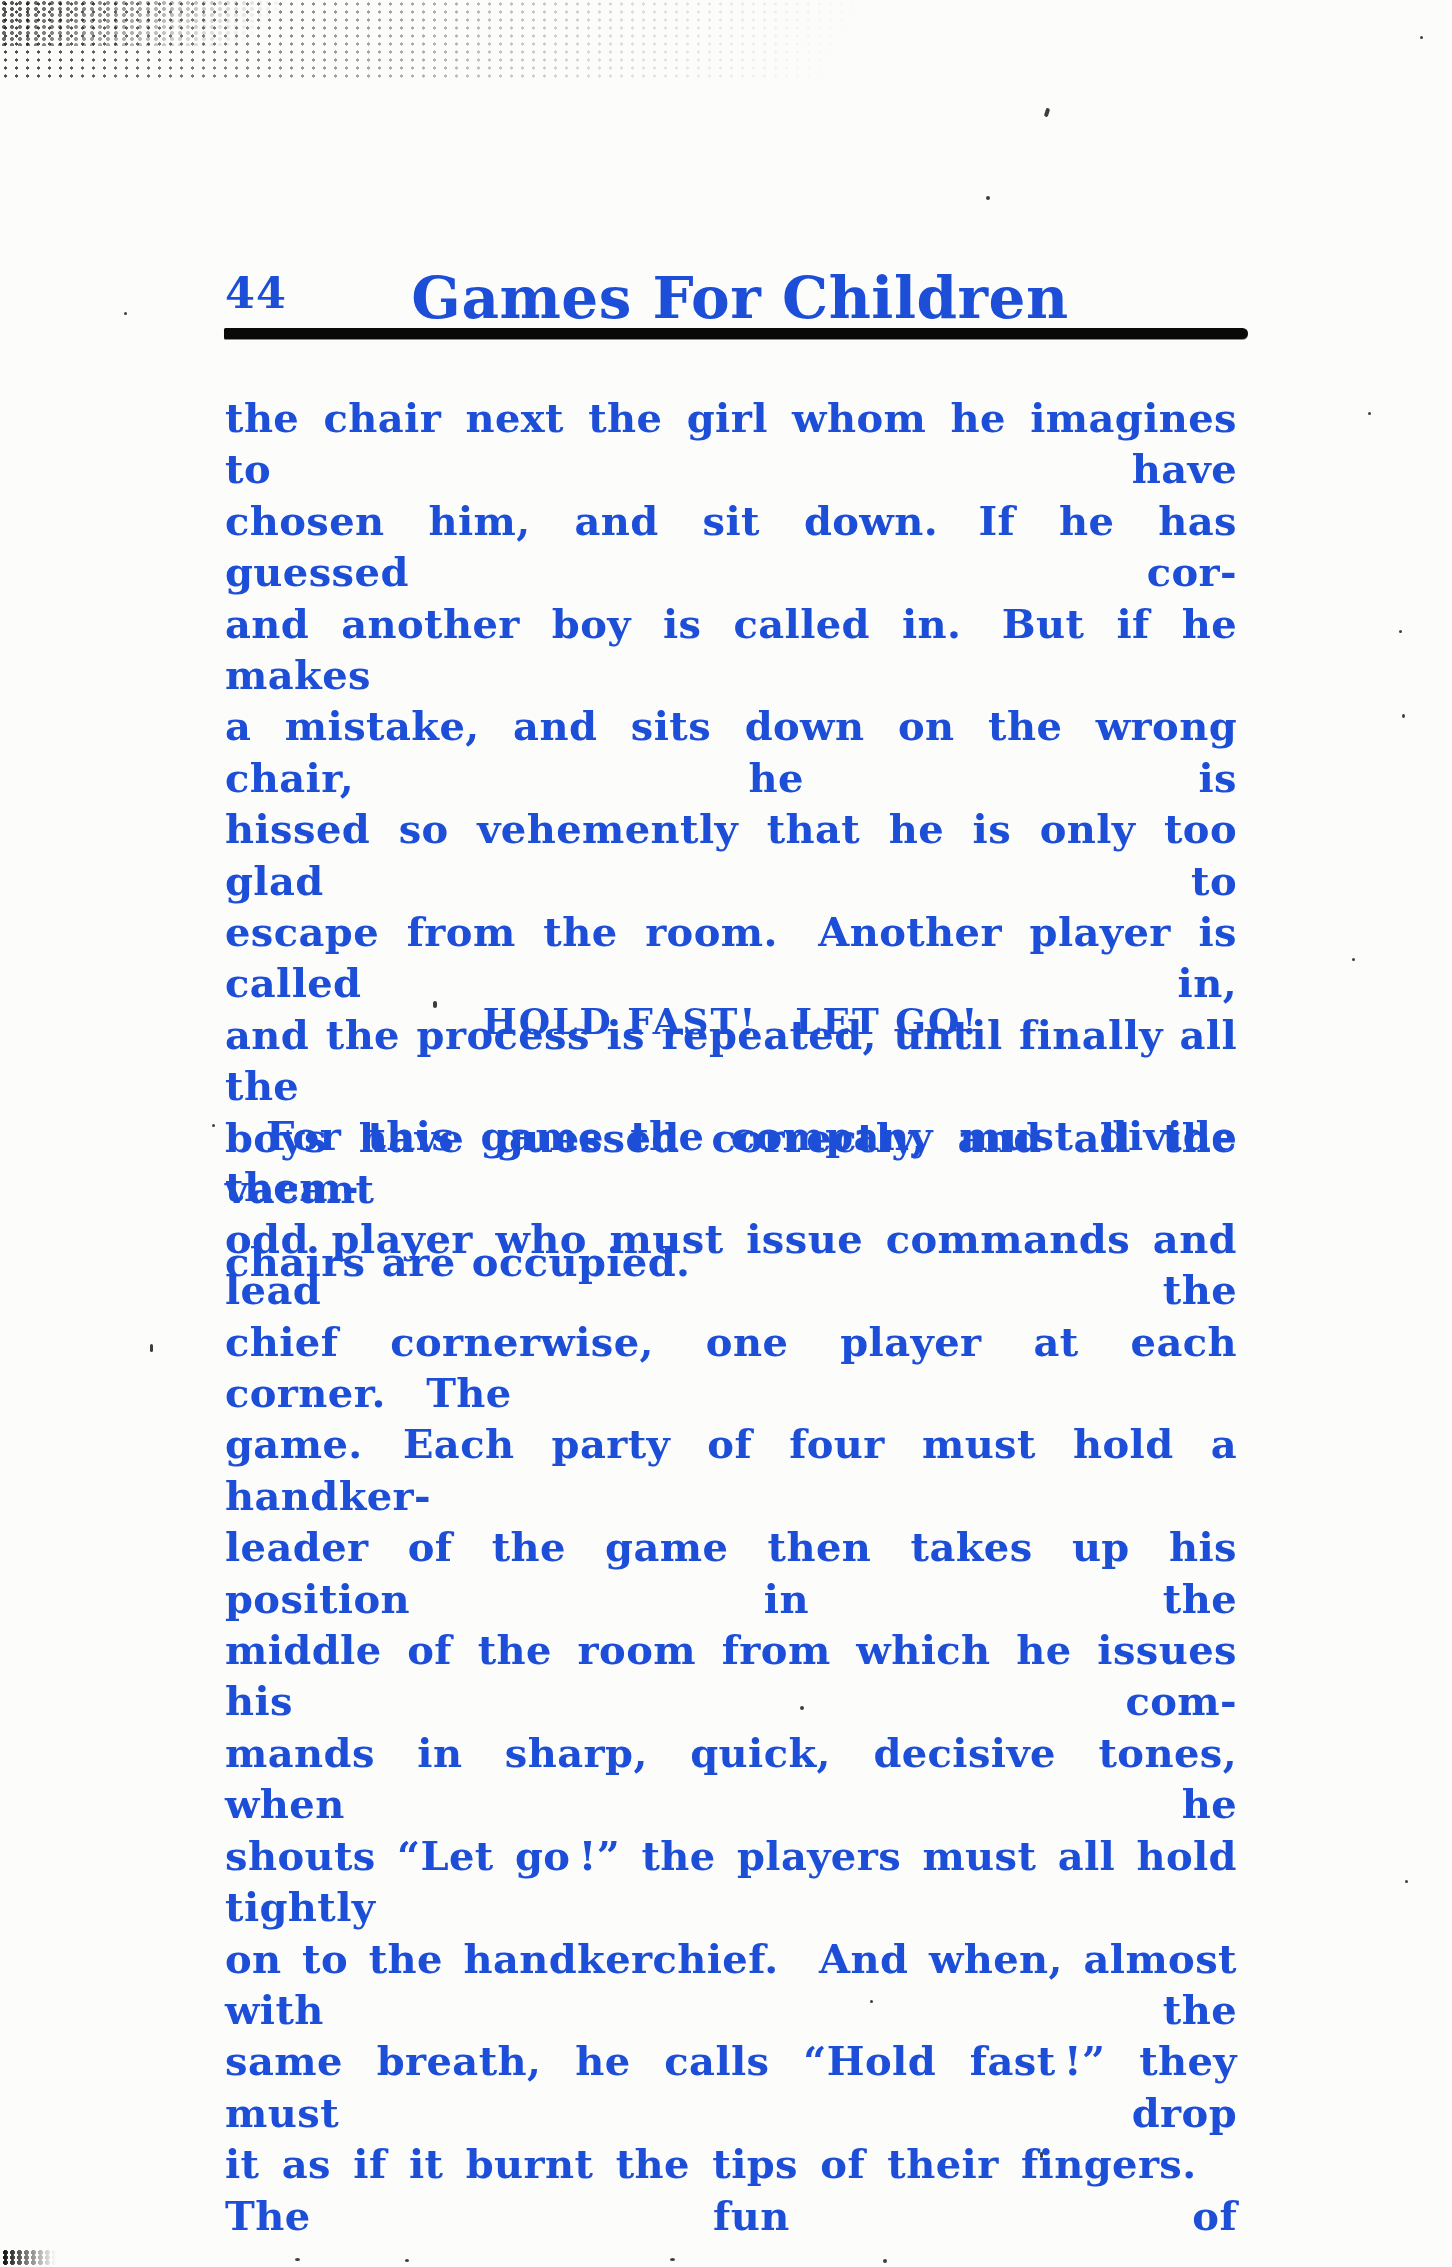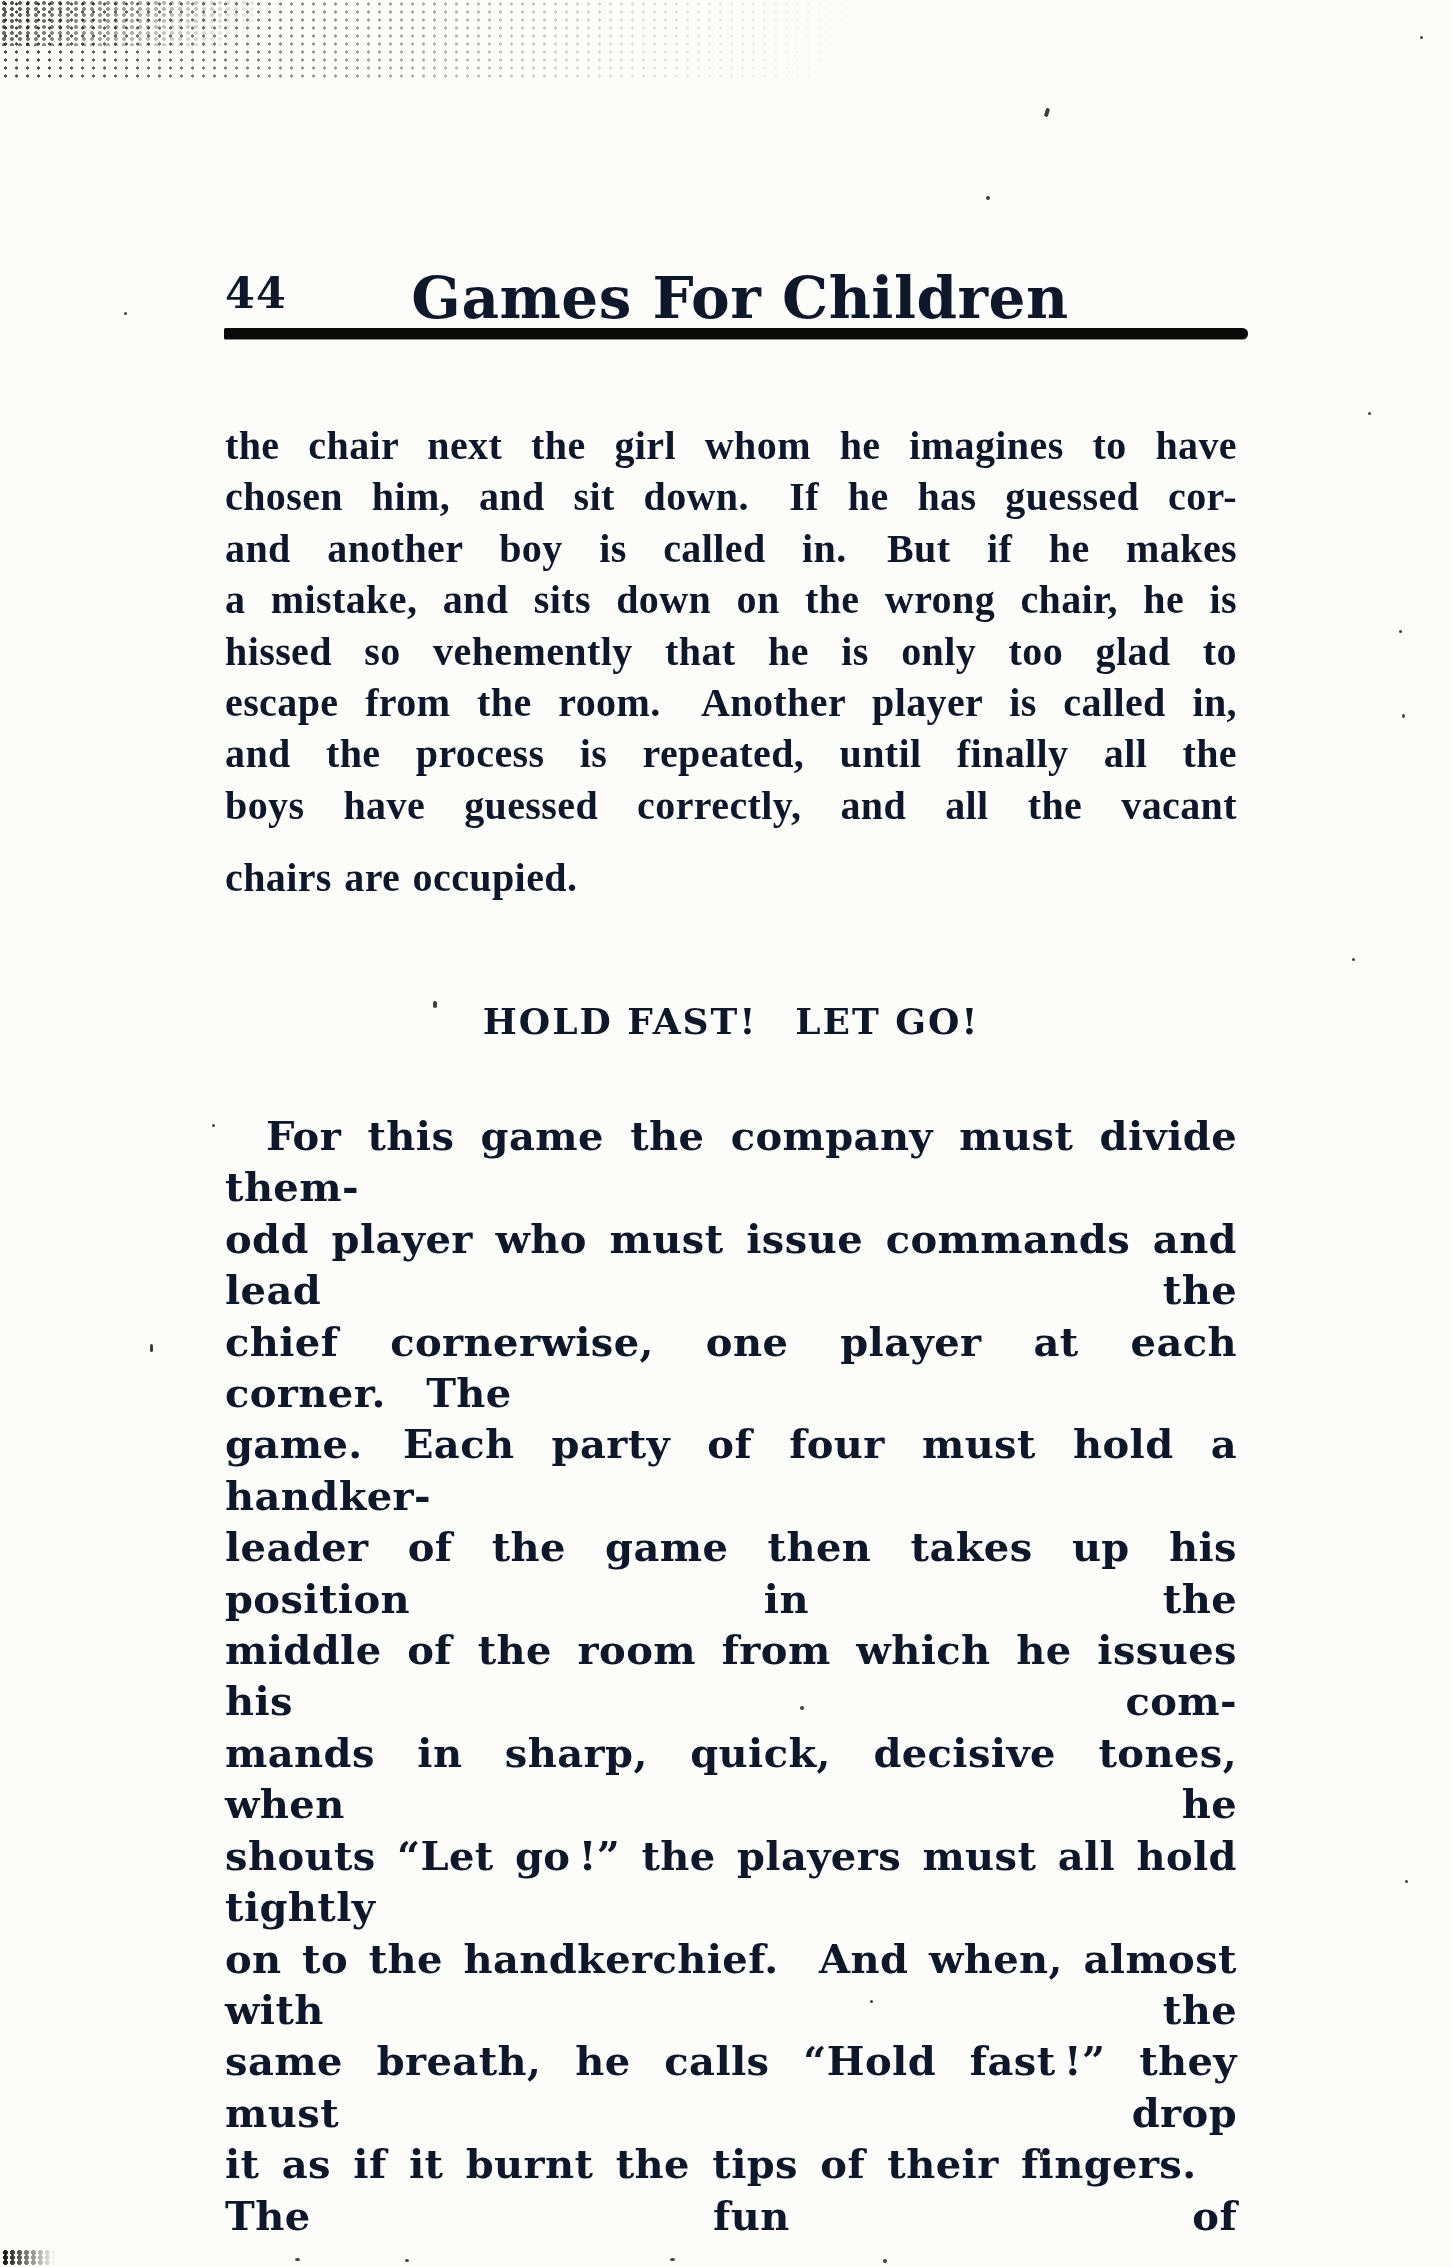--- a/index.html
+++ b/index.html
@@ -2,21 +2,21 @@
 <html><head>
 <meta charset="utf-8">
 <style>
   html,body { margin:0; padding:0; background:#888; }
   .page {
     position:relative;
     width:1452px; height:2267px;
     margin:0 auto;
     background:#fcfcfa;
     overflow:hidden;
-    color:#0f172a;
+    color:#1d4ed8;
     font-family:"DejaVu Serif","Liberation Serif",serif;
   }
 
   
   .page-number {
     position:absolute; left:225px; top:268px;
     font-size:43px; font-weight:bold; letter-spacing:1px;
   }
   .running-title {
     position:absolute; left:225px; top:264px; width:1030px;
@@ -31,21 +31,21 @@
     box-shadow:0 1px 0 rgba(10,10,9,.45);
   }
 
   
   .text-block {
     position:absolute; left:225px; width:1012px;
     font-size:40px; font-weight:bold; letter-spacing:0.4px;
     line-height:51.4px;
     word-spacing:2px;
   }
-  .para-1 { top:420px;font-family:Liberation Serif, serif; }
+  .para-1 { top:392px; }
   .para-2 { top:1110px; }
   .line { text-align:justify; text-align-last:justify; }
   .line.last { text-align-last:left;margin-top:21px; }
   .line.indent { text-indent:41px; }
 
   .section-heading {
     position:absolute; left:225px; top:995px; width:1012px;
     text-align:center;
     font-size:36px; font-weight:bold; letter-spacing:2px;
     line-height:52px;

